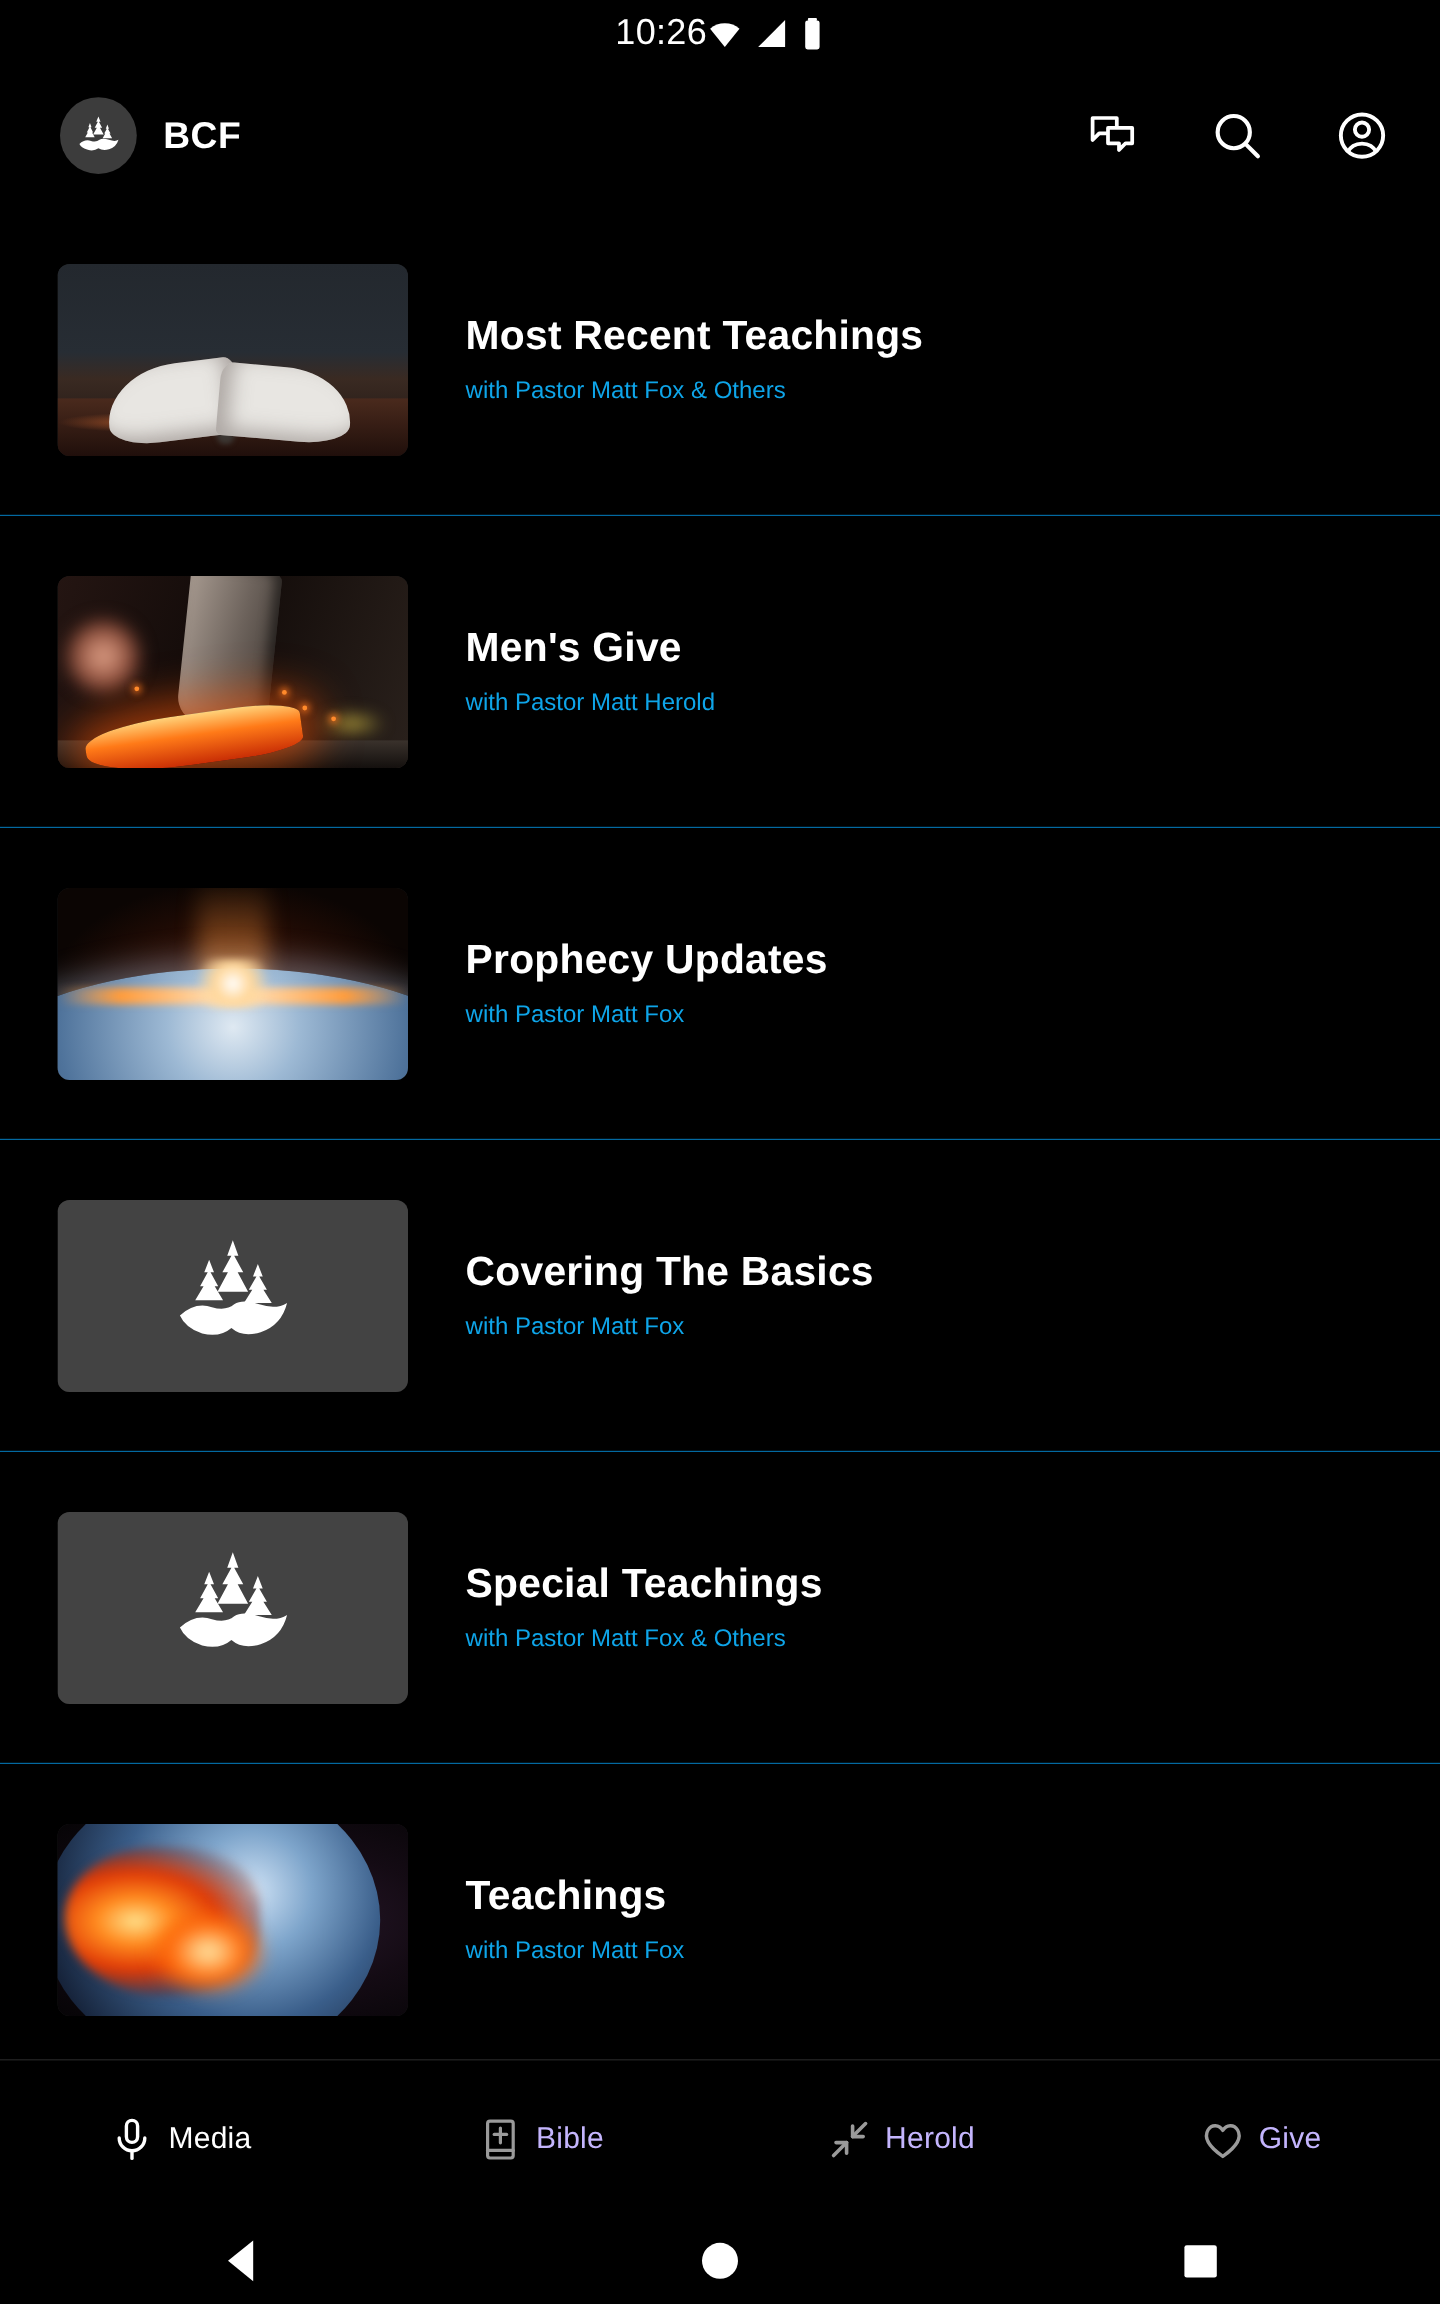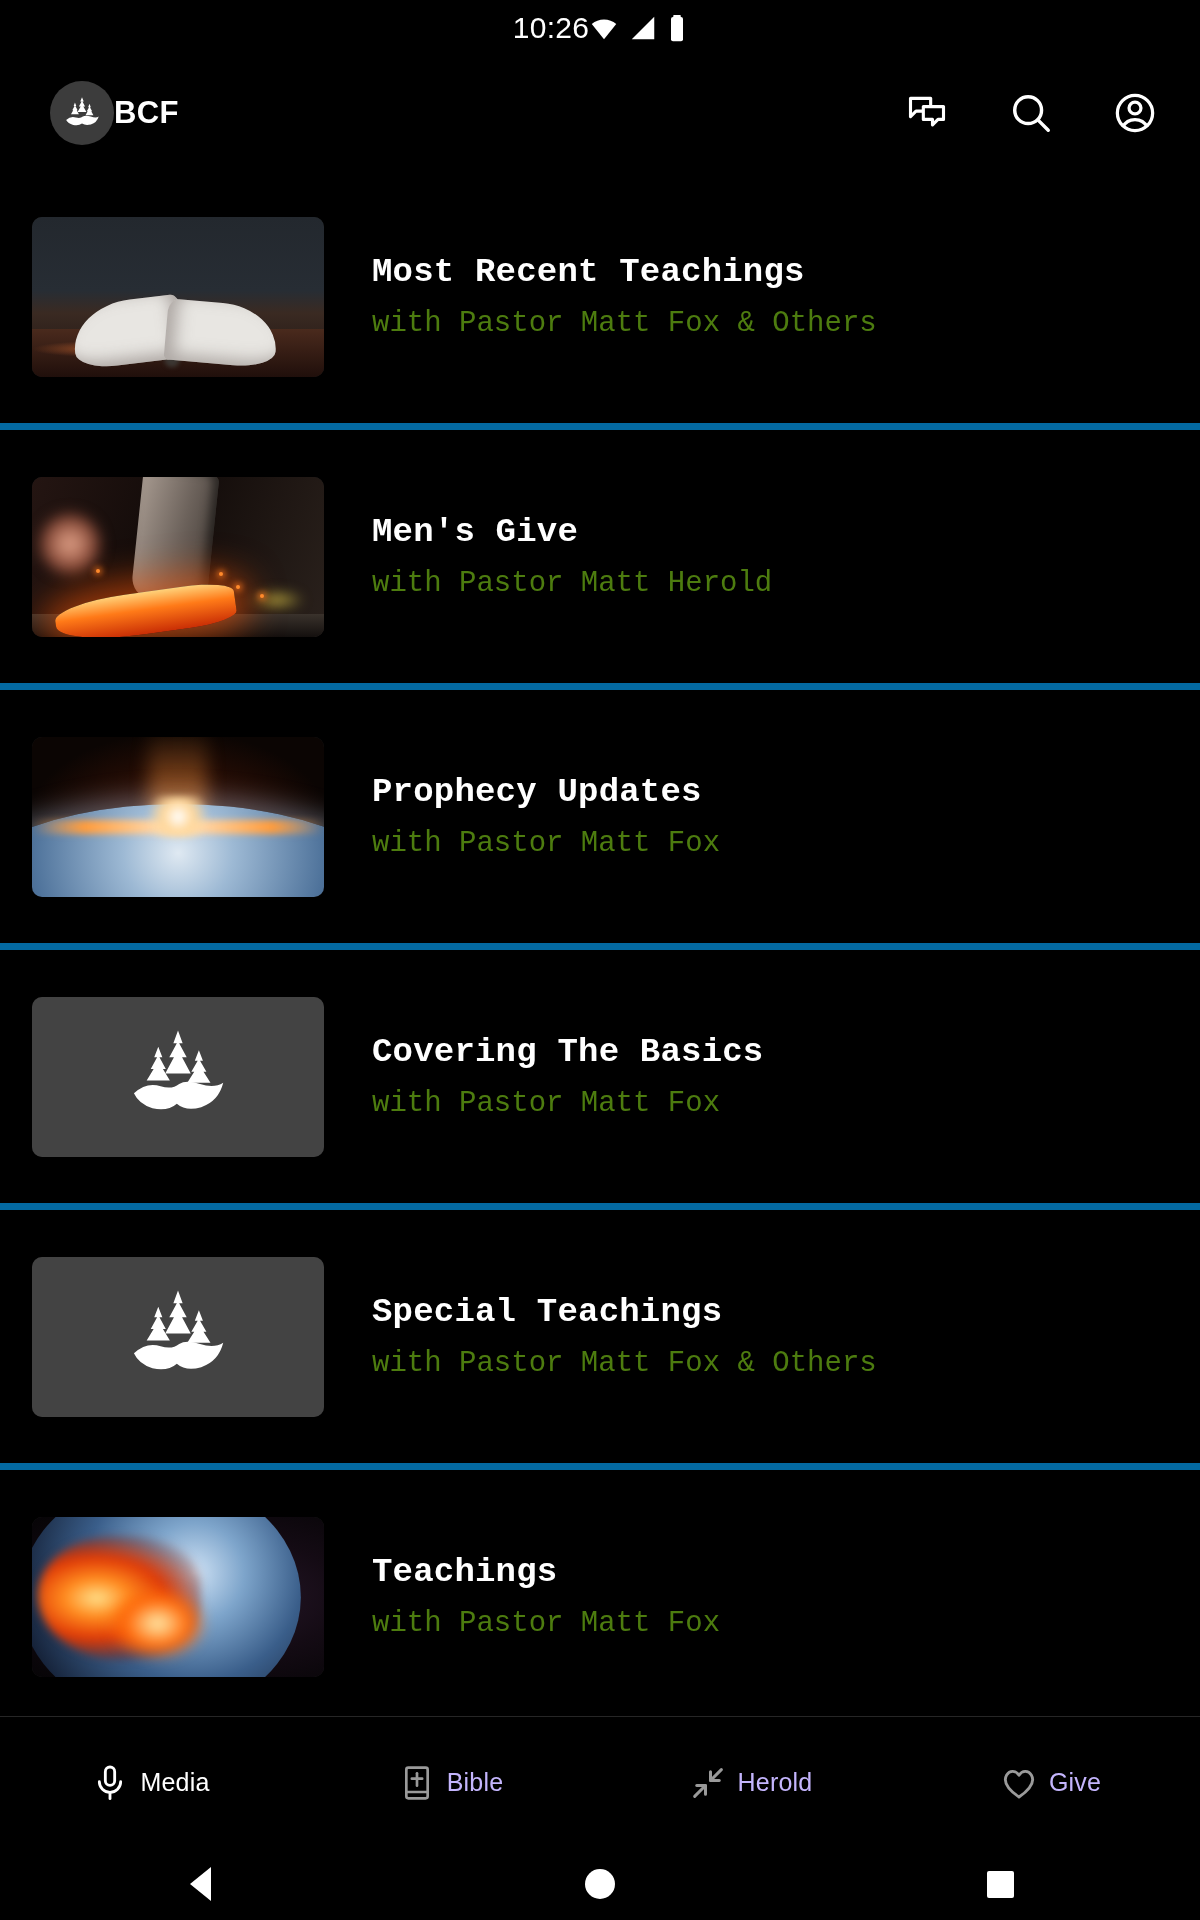--- a/index.html
+++ b/index.html
@@ -19,56 +19,55 @@
     padding:0 22px 0 22px;
   }
   .status-time{ color:#fff; font-size:30px; letter-spacing:.3px; font-weight:400; }
   .status-icons{ display:flex; align-items:center; gap:9px; }
 
   
   .appbar{
     position:absolute; top:56px; left:0; width:1200px; height:114px;
     display:flex; align-items:center; padding:0 34px 0 50px;
   }
-  .brand{ display:flex; align-items:center; }
+  .brand{ display:flex; align-items:center; gap:22px; }
   .brand-avatar{
     width:64px; height:64px; border-radius:50%;
     background:#3c3c3c; display:flex; align-items:center; justify-content:center;
     overflow:hidden; flex:none;
   }
   .brand-title{ color:#fff; font-size:31px; font-weight:700; letter-spacing:.4px; }
   .appbar-actions{ margin-left:auto; display:flex; align-items:center; gap:42px; }
   .icon-btn{
     width:62px; height:62px; display:flex; align-items:center; justify-content:center;
     border-radius:50%; cursor:pointer;
   }
 
   
   .list{
     position:absolute; top:170px; left:0; width:1200px; height:1536px;
     overflow:hidden;
   }
   .row{
     position:relative; height:260px; width:1200px;
-    display:flex; align-items:center; padding:0 0 0 32px;
-    border-bottom:7px solid #0369a1;
+    display:flex; align-items:center; padding:0 0 0 48px;
+    border-bottom:1px solid #0369a1;
     cursor:pointer;
-    font-family:Liberation Mono, monospace;
   }
   .thumb{
     width:292px; height:160px; border-radius:10px; flex:none;
     overflow:hidden; position:relative; background:#1b1b1b;
   }
   .row-text{ margin-left:48px; min-width:0; }
   .row-title{
     color:#fff; font-size:34px; font-weight:700; line-height:1.12; letter-spacing:.2px;
     white-space:nowrap;
   }
   .row-sub{
-    color:#4d7c0f; font-size:29px; font-weight:400; line-height:1.15; margin-top:16px;
+    color:#0ea5e9; font-size:20px; font-weight:400; line-height:1.15; margin-top:16px;
     white-space:nowrap;
   }
 
   
   .art-book{ position:absolute; inset:0; background:linear-gradient(#23282e 0%, #272d34 46%, #3a2a22 60%, #1a1210 100%); }
   .art-book .pagesL, .art-book .pagesR{
     position:absolute; bottom:8%; background:#e8e6e2;
   }
   .art-book .pagesL{
     left:14%; width:38%; height:40%;

